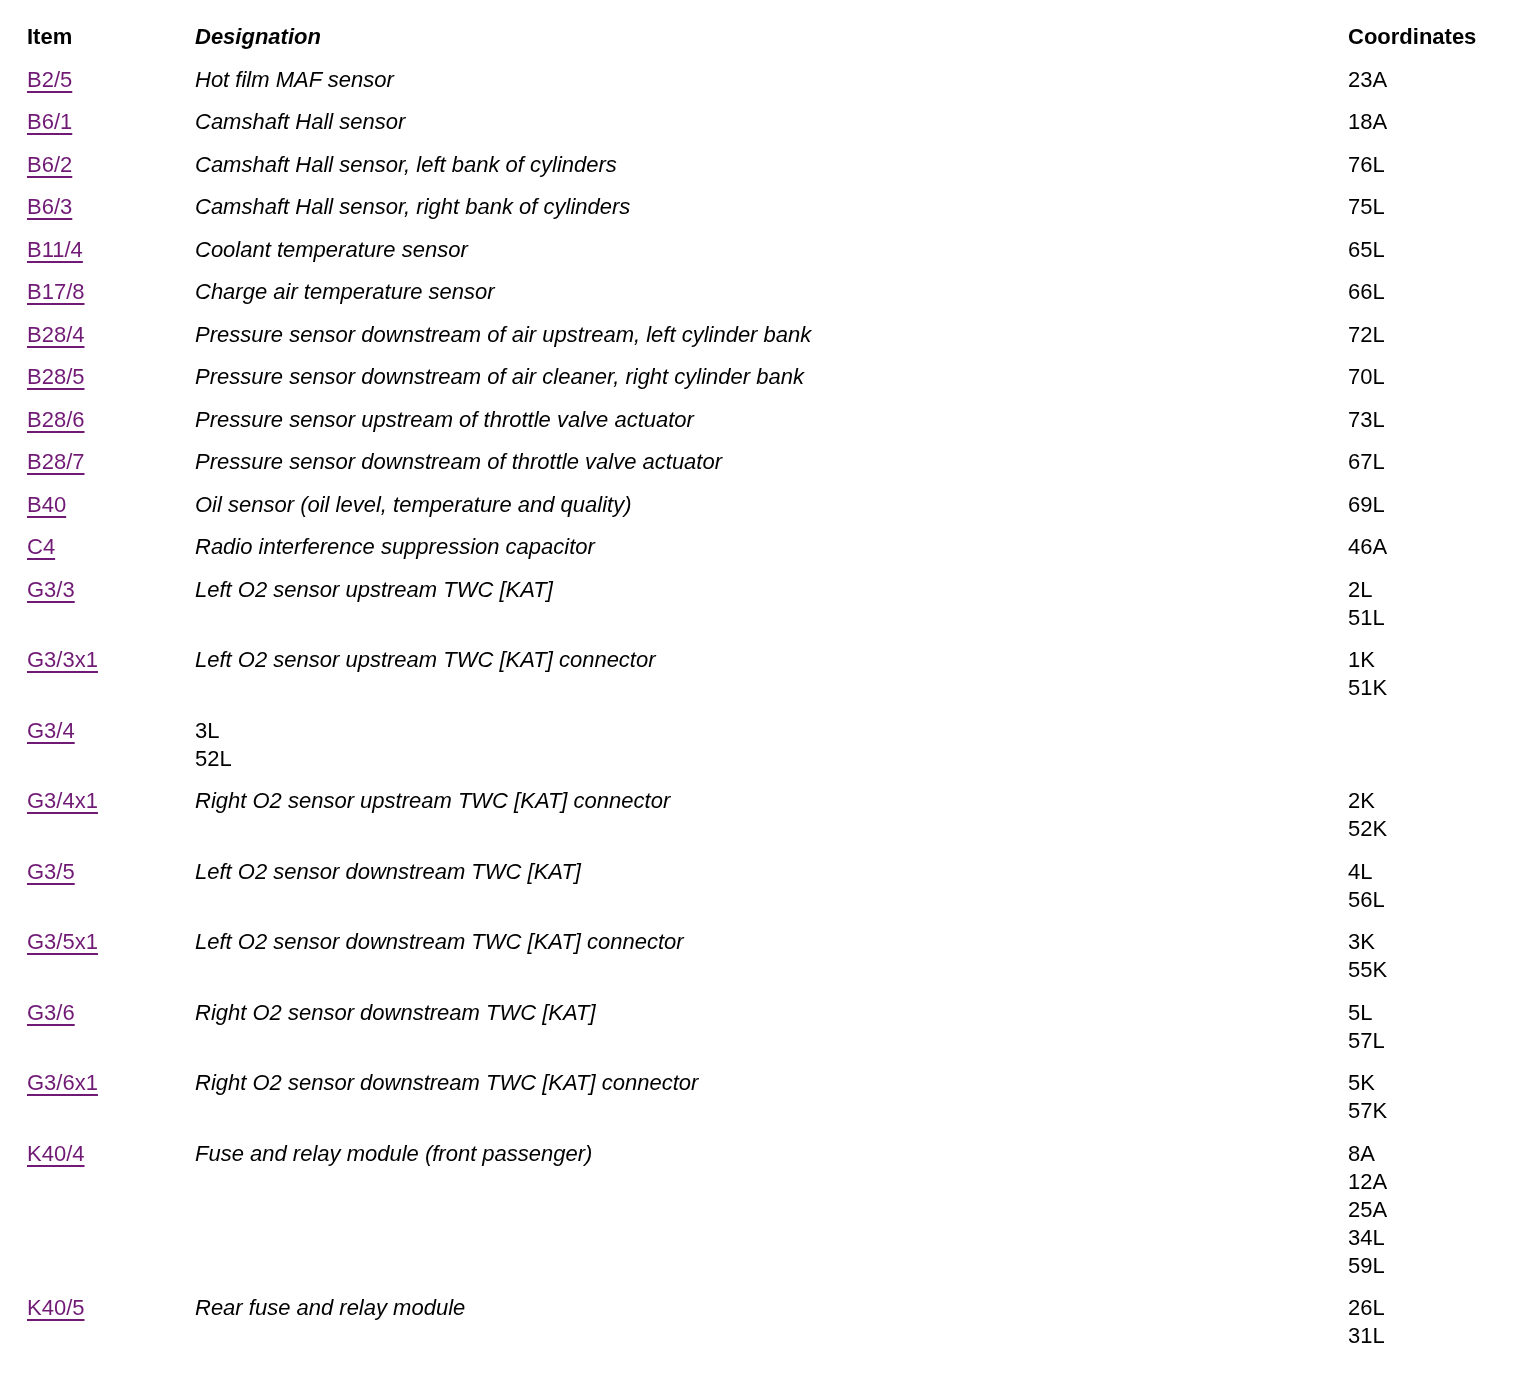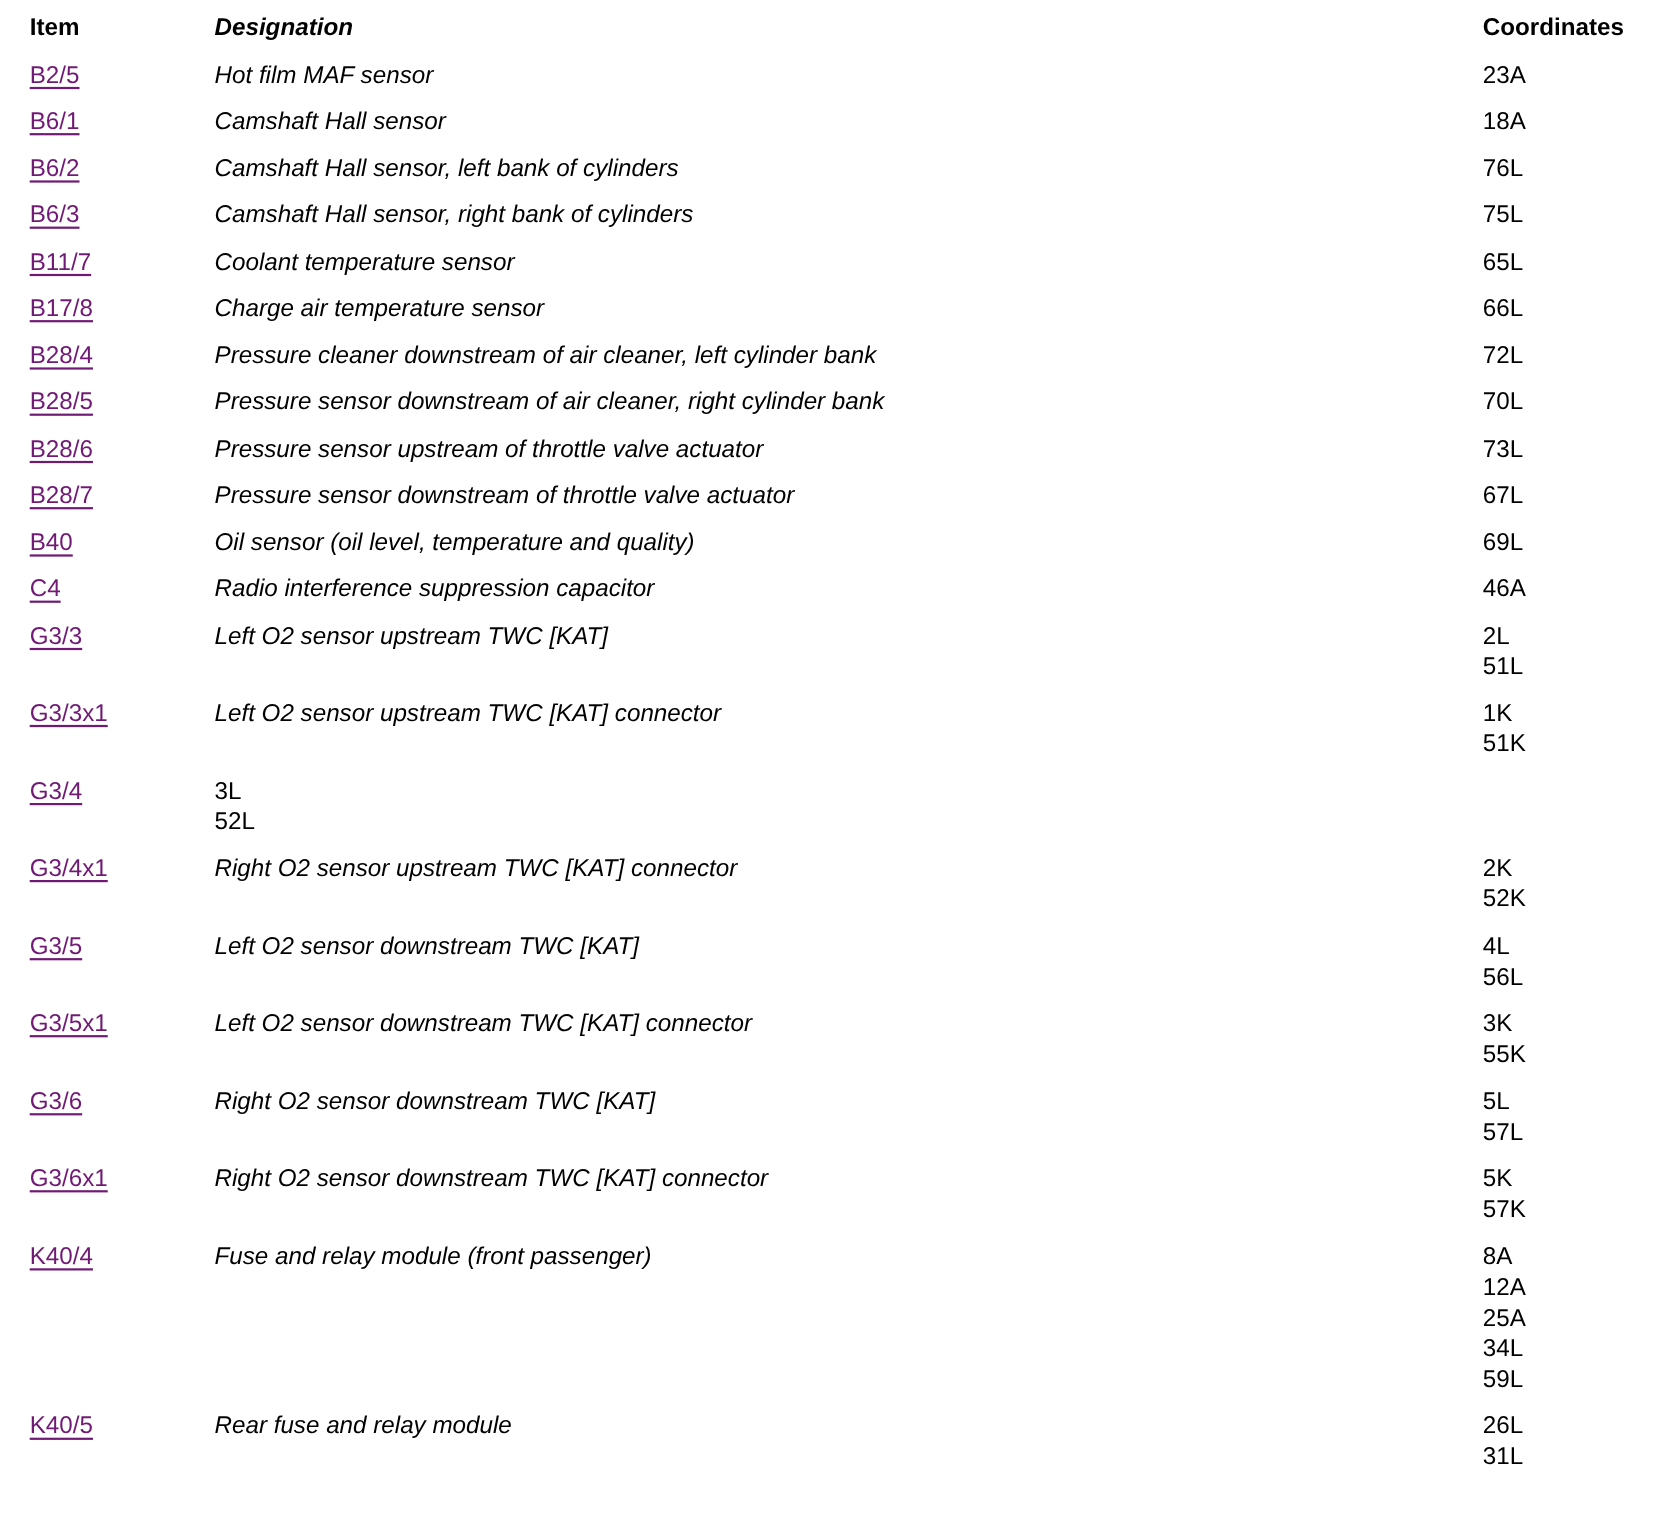--- a/index.html
+++ b/index.html
@@ -11,21 +11,21 @@
     width: 1520px;
     height: 1388px;
     overflow: hidden;
     font-family: "Liberation Sans", "DejaVu Sans", sans-serif;
     font-size: 22px;
     line-height: 28px;
     color: #000000;
     -webkit-font-smoothing: antialiased;
   }
   .page {
-    padding: 11px 0 0 27px;
+    padding: 23px 0 0 27px;
   }
   .trow {
     display: flex;
     align-items: flex-start;
     margin-bottom: 14.5px;
   }
   .cell {
     white-space: nowrap;
   }
   .col-item {
@@ -99,21 +99,21 @@
       <a class="item-link" href="#">B6/3</a>
     </div>
     <div class="cell col-desig">Camshaft Hall sensor, right bank of cylinders</div>
     <div class="cell col-coord">
           <div class="coord-line">75L</div>
         </div>
   </div>
 
   <div class="trow">
     <div class="cell col-item">
-      <a class="item-link" href="#">B11/7</a>
+      <a class="item-link" href="#">B11/4</a>
     </div>
     <div class="cell col-desig">Coolant temperature sensor</div>
     <div class="cell col-coord">
           <div class="coord-line">65L</div>
         </div>
   </div>
 
   <div class="trow">
     <div class="cell col-item">
       <a class="item-link" href="#">B17/8</a>
@@ -121,21 +121,21 @@
     <div class="cell col-desig">Charge air temperature sensor</div>
     <div class="cell col-coord">
           <div class="coord-line">66L</div>
         </div>
   </div>
 
   <div class="trow">
     <div class="cell col-item">
       <a class="item-link" href="#">B28/4</a>
     </div>
-    <div class="cell col-desig">Pressure cleaner downstream of air cleaner, left cylinder bank</div>
+    <div class="cell col-desig">Pressure sensor downstream of air upstream, left cylinder bank</div>
     <div class="cell col-coord">
           <div class="coord-line">72L</div>
         </div>
   </div>
 
   <div class="trow">
     <div class="cell col-item">
       <a class="item-link" href="#">B28/5</a>
     </div>
     <div class="cell col-desig">Pressure sensor downstream of air cleaner, right cylinder bank</div>

